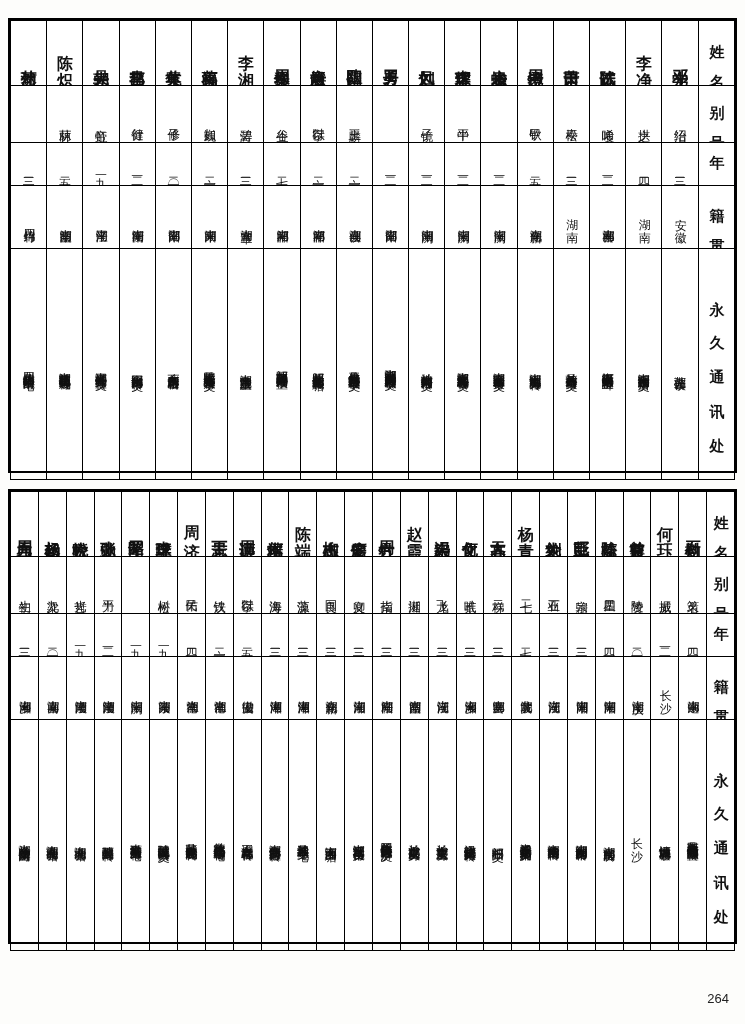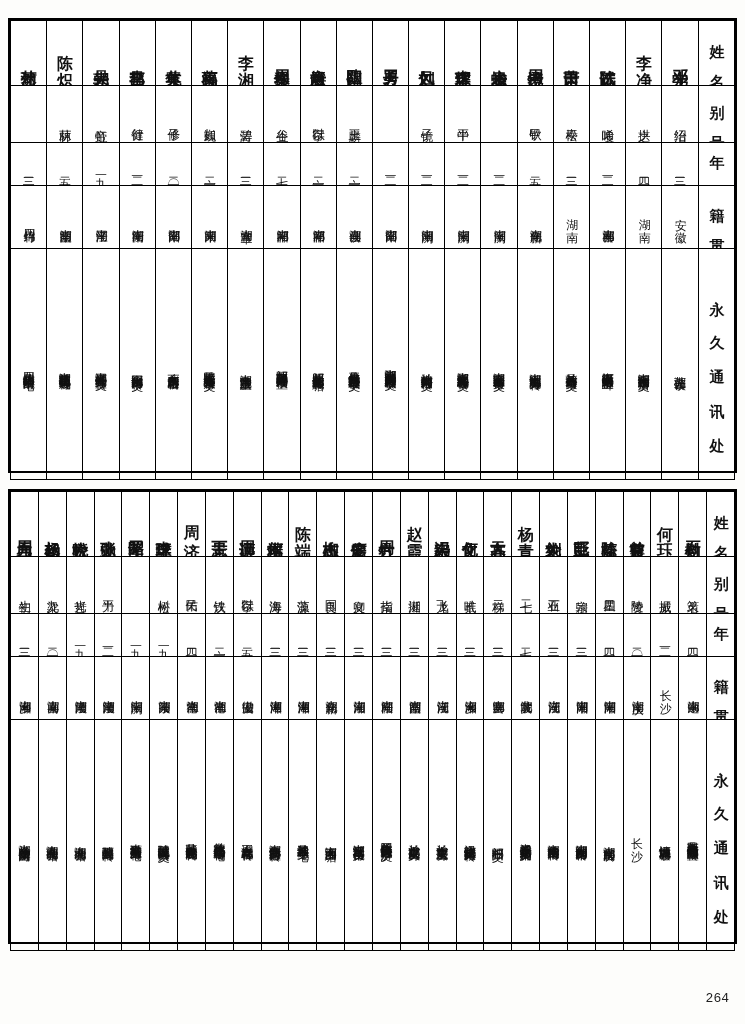--- a/index.html
+++ b/index.html
@@ -98,21 +98,21 @@
   .lbl-addr .vt {
     font-size: 15px;
     font-weight: bold;
     letter-spacing: 0.55em;
   }
   .page-number {
     position: absolute;
     right: 16px;
     bottom: 18px;
     font-size: 13px;
-    font-family: Liberation Mono, monospace;
+    font-family: Liberation Sans, sans-serif;
     color: #222;
   }
 </style>
 </head>
 <body>
 
 <div class="page">
 
   <div class="tbl-wrap t1">
     <table class="grid">

